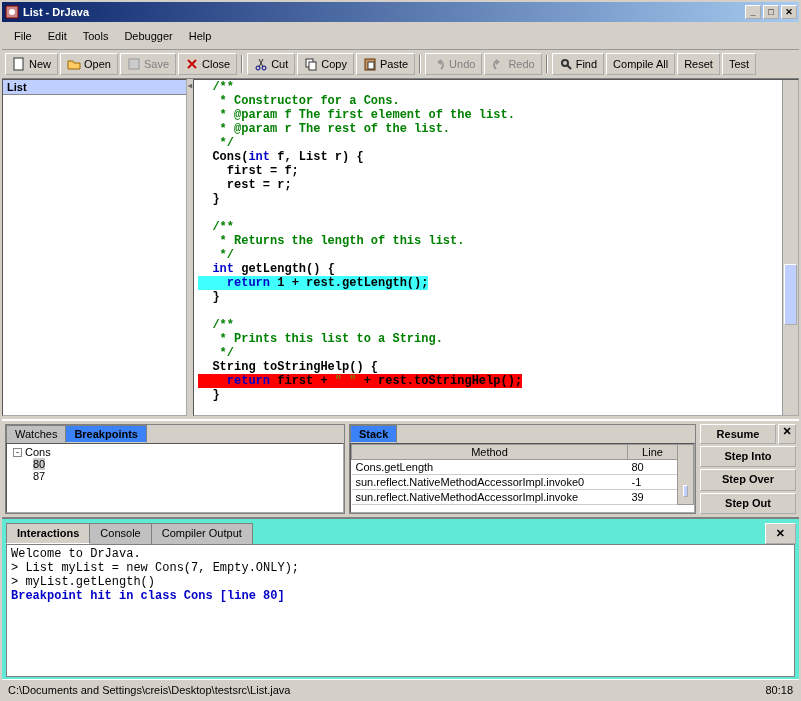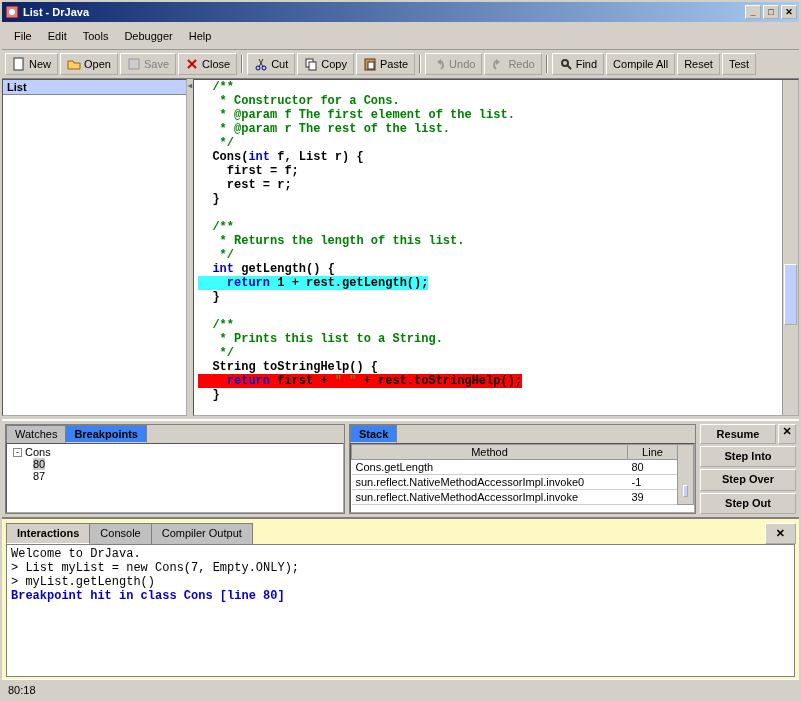--- a/index.html
+++ b/index.html
@@ -62,21 +62,21 @@
 .stack-body th { background: #d4d0c8; border: 1px solid #999; padding: 1px 4px; text-align: center; font-weight: normal; }
 .stack-body td { border-bottom: 1px solid #ccc; padding: 1px 4px; }
 .stack-body .scrollcol { width:16px; background:#d4d0c8; }
 
 .debug-right { width: 96px; display:flex; flex-direction:column; gap:2px; }
 .debug-right .row1 { display:flex; }
 .debug-right .btn { border:1px outset #fff; background:#d4d0c8; padding:3px 0; text-align:center; font-size:11px; font-weight: bold; flex:1;}
 .debug-right .close { width:18px; border:1px outset #fff; background:#d4d0c8; text-align:center; font-weight:bold; margin-left:2px; }
 
 
-.inter-row { flex:1; display:flex; flex-direction:column; padding: 4px 4px 2px 4px; background:#fef9c3; }
+.inter-row { flex:1; display:flex; flex-direction:column; padding: 4px 4px 2px 4px; background:#5eead4; }
 .inter-row .tabs2 { display:flex; position: relative; }
 .inter-row .tab2 { border:1px solid #808080; border-bottom:none; padding:3px 10px; background:#d4d0c8; margin-right:-1px; font-size:11px; }
 .inter-row .tab2.inactive { background:#c0c0c0; }
 .inter-row .tab2.active { font-weight:bold; border-bottom:1px solid #fff; position:relative; z-index:1; }
 .inter-body { flex:1; background:#fff; border:1px solid #808080; padding:2px 4px; font-family:"Courier New",monospace; font-size:12px; line-height:14px; }
 .inter-body .bp { color: #0000c8; font-weight: bold; }
 
 
 .status { height: 20px; border-top: 1px solid #fff; background:#d4d0c8; display:flex; align-items:center; padding: 0 6px; font-size:11px; }
 .status .path { flex:1; }
@@ -317,16 +317,17 @@
 <div>Welcome to DrJava.</div>
 <div>&gt; List myList = new Cons(7, Empty.ONLY);</div>
 <div>&gt; myList.getLength()</div>
 <div class="bp">Breakpoint hit in class Cons  [line 80]</div>
       </div>
     </div>
 
   </div>
 
   <div class="status">
+    <span class="path">C:\Documents and Settings\creis\Desktop\testsrc\List.java</span>
     <span>80:18</span>
   </div>
 
 </div>
 
 </body></html>

